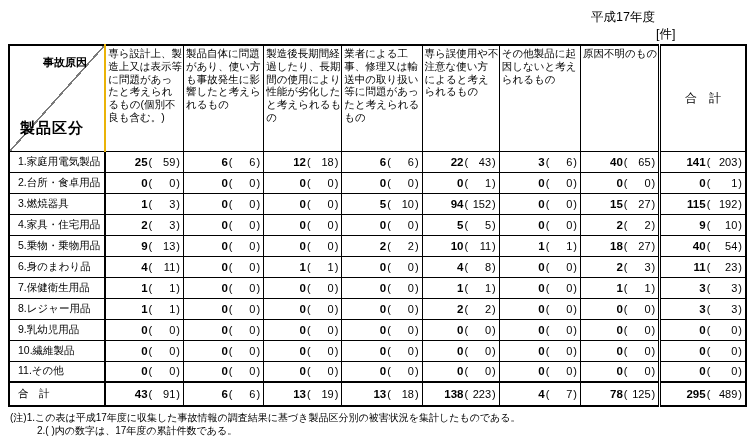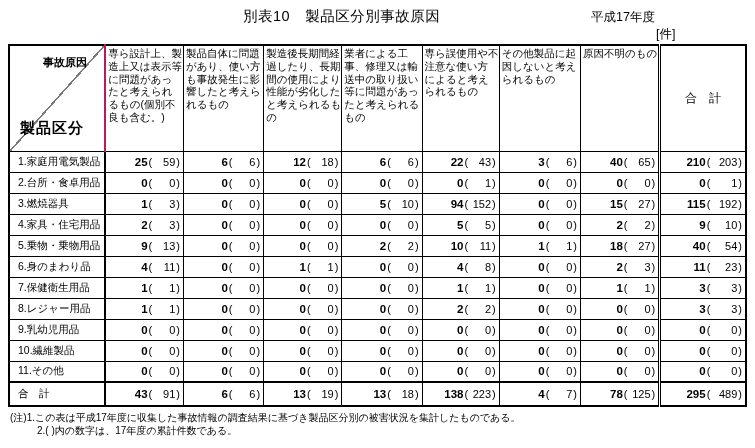--- a/index.html
+++ b/index.html
@@ -8,21 +8,21 @@
   .title{position:absolute;top:7px;left:243px;font-size:14.5px;letter-spacing:0.5px;font-weight:normal;}
   .year{position:absolute;top:9px;left:591px;font-size:12.5px;}
   .unit{position:absolute;top:26px;left:656px;font-size:12.5px;}
 
   table.main{position:absolute;top:44px;left:8px;width:739px;border-collapse:collapse;
              table-layout:fixed;border:2px solid #000;background:#fff;}
   th,td{border:1px solid #000;padding:0;}
   thead tr{height:106px;}
   thead th.cause-head{vertical-align:top;text-align:left;font-weight:normal;
              font-size:10.5px;line-height:1.22;padding:1px 0 0 2px;word-break:break-all;}
-  th.corner{position:relative;border-right:2px solid #be185d;margin-left:30px;}
+  th.corner{position:relative;border-right:2px solid #eab308;margin-left:30px;}
   .diag-line{position:absolute;top:0;left:0;right:0;bottom:0;
              background:linear-gradient(to bottom right,transparent 49.4%,#7a7a7a 49.4%,#7a7a7a 50.6%,transparent 50.6%);}
   .corner-top{position:absolute;top:9px;left:33px;font-size:11px;}
   .corner-bottom{position:absolute;bottom:13px;left:10px;font-size:15px;letter-spacing:1px;}
   th.total-head{vertical-align:middle;text-align:center;font-weight:normal;font-size:12px;
                 letter-spacing:0;border-left:3px double #000;}
   tbody tr{height:21px;}
   tbody th.row-label{font-weight:normal;font-size:10.5px;text-align:left;padding-left:8px;
                 border-right:2px solid #000;white-space:nowrap;overflow:hidden;}
   td.num{vertical-align:middle;}
@@ -35,21 +35,20 @@
   tr.total-row{height:24px;}
   tr.total-row th,tr.total-row td{border-top:2px solid #000;}
   th.total-label{text-align:center;font-size:12px;letter-spacing:0;padding-left:0;}
   .notes{position:absolute;left:10px;top:412px;font-size:10px;line-height:1.28;}
   .note-2{margin-left:27px;}
 </style>
 </head>
 <body>
 
 <div class="page">
-  <div class="title">別表10　製品区分別事故原因</div>
   <div class="year">平成17年度</div>
   <div class="unit">[件]</div>
 
   <table class="main">
     <colgroup>
       <col style="width:96px">
         <col style="width:78px">
         <col style="width:80px">
         <col style="width:78px">
       <col style="width:80px">
@@ -129,21 +128,21 @@
           <td class="num">
             <div class="cw">
               <span class="n">40</span>
               <span class="b">(</span>
               <span class="v">65</span>
               <span class="b">)</span>
             </div>
           </td>
           <td class="num total-col">
             <div class="cw">
-              <span class="n">210</span>
+              <span class="n">141</span>
               <span class="b">(</span>
               <span class="v">203</span>
               <span class="b">)</span>
             </div>
           </td>
         </tr>
         <tr>
           <th class="row-label">2.台所・食卓用品</th>
           <td class="num">
             <div class="cw">

